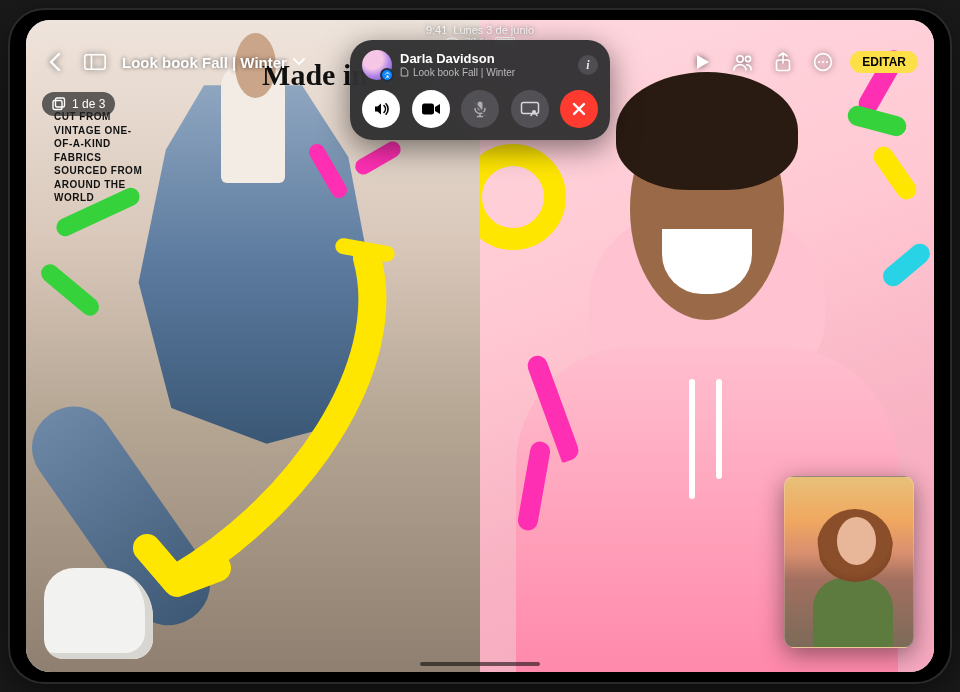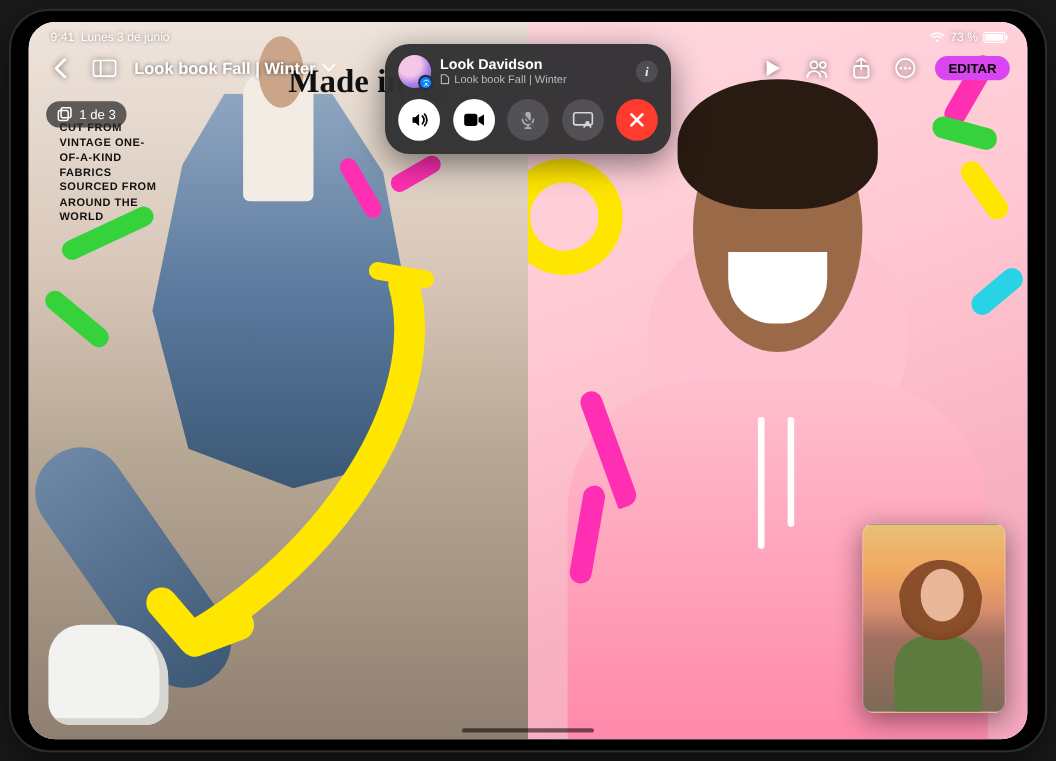--- a/index.html
+++ b/index.html
@@ -39,20 +39,21 @@
     height: 24px;
     display: flex;
     align-items: center;
     justify-content: space-between;
     padding: 4px 20px 0;
     color: #fff;
     font-size: 11px;
     font-weight: 500;
     z-index: 50;
     text-shadow: 0 0 4px rgba(0,0,0,0.5);
+    flex-direction: column;
   }
   .status-left { display:flex; gap:6px; align-items:center; }
   .status-right { display:flex; gap:5px; align-items:center; }
   .batt-pill {
     width: 20px; height: 10px; border: 1px solid #fff; border-radius: 2px;
     position: relative;
   }
   .batt-pill::after {
     content:""; position:absolute; right:-3px; top:2px; width:2px; height:4px;
     background:#fff; border-radius:0 1px 1px 0;
@@ -74,21 +75,21 @@
   .tb-icon {
     width: 26px; height: 26px; display:flex; align-items:center; justify-content:center;
     color:#fff; filter: drop-shadow(0 0 3px rgba(0,0,0,0.6));
   }
   .doc-title {
     color:#fff; font-size:15px; font-weight:600;
     text-shadow: 0 0 4px rgba(0,0,0,0.6);
     display:flex; align-items:center; gap:6px;
   }
   .edit-btn {
-    background:#d946ef; color:#000; border-radius: 14px;
+    background:#fde047; color:#000; border-radius: 14px;
     padding: 4px 12px; font-size:12px; font-weight:700;
     border:none;
   }
 
   
   .call-panel {
     position: absolute;
     top: 20px; left: 50%; transform: translateX(-50%);
     width: 260px;
     background: rgba(40,40,42,0.92);
@@ -400,21 +401,21 @@
         <div class="avatar">
           <div class="avatar-badge">
             <svg viewBox="0 0 10 10">
                 <path d="M5 1.2c1.4 0 2.6.8 3.2 2M5 1.2c-1.4 0-2.6.8-3.2 2" stroke="#fff" stroke-width="1.1" fill="none" stroke-linecap="round"></path>
                 <circle cx="5" cy="6" r="1.4" fill="#fff"></circle>
                 <path d="M2.4 8.8c.4-1 1.4-1.6 2.6-1.6s2.2.6 2.6 1.6" stroke="#fff" stroke-width="1.1" fill="none" stroke-linecap="round"></path>
               </svg>
           </div>
         </div>
         <div class="call-text">
-          <div class="call-name">Look Davidson</div>
+          <div class="call-name">Darla Davidson</div>
           <div class="call-sub">
             <svg width="9" height="10" viewBox="0 0 9 10">
                 <path d="M1.2 1h4l2.6 2.6V9H1.2z" stroke="#b8b8bd" stroke-width="1" fill="none" stroke-linejoin="round"></path>
               </svg>
             <span>Look book Fall | Winter</span>
           </div>
         </div>
         <div class="info-btn">i</div>
       </div>
       <div class="call-controls">

